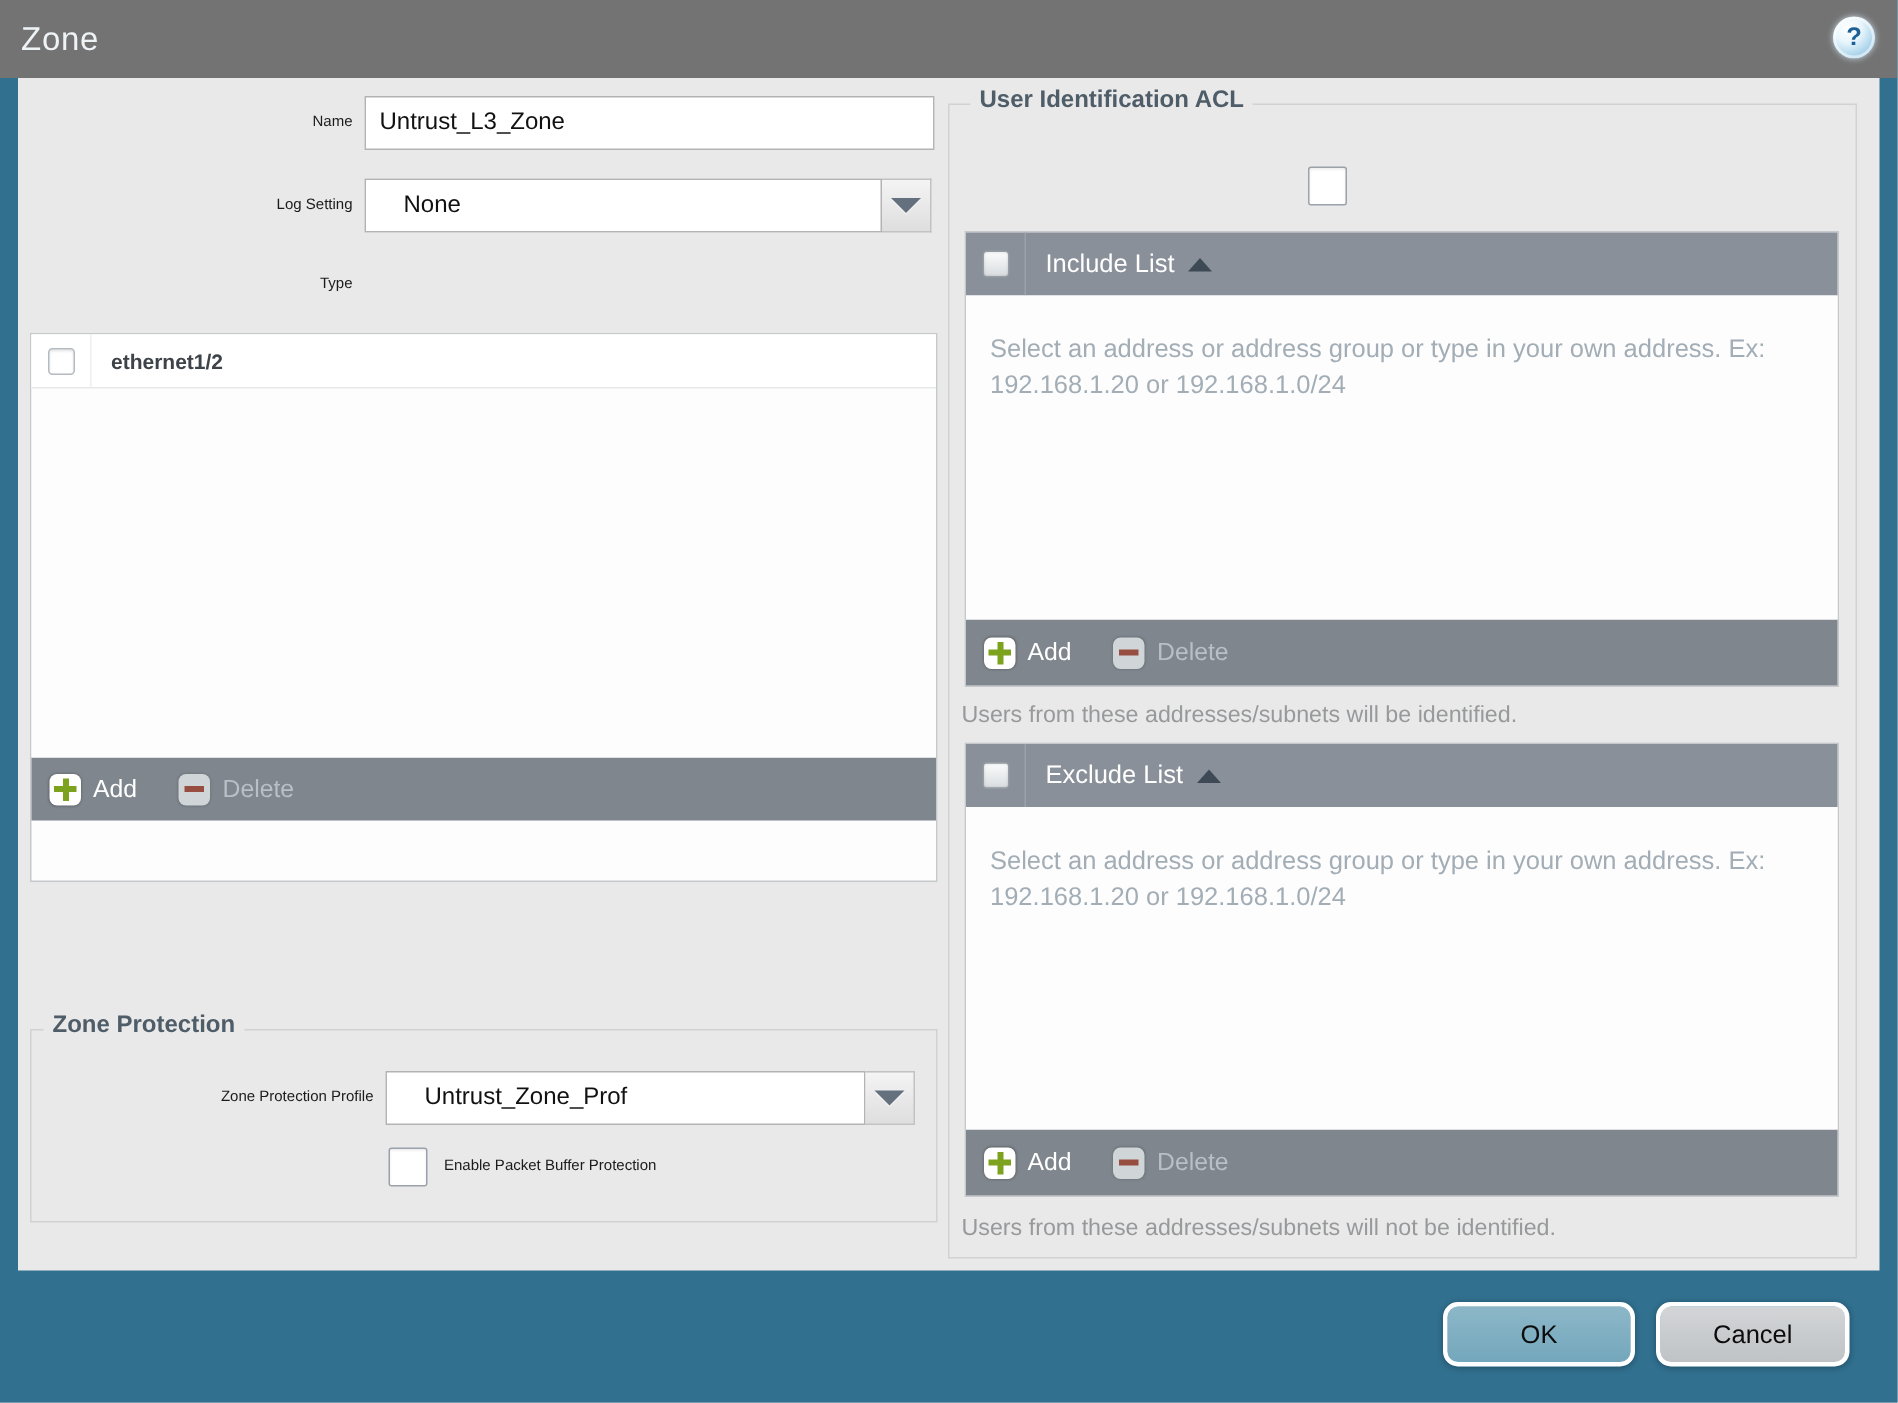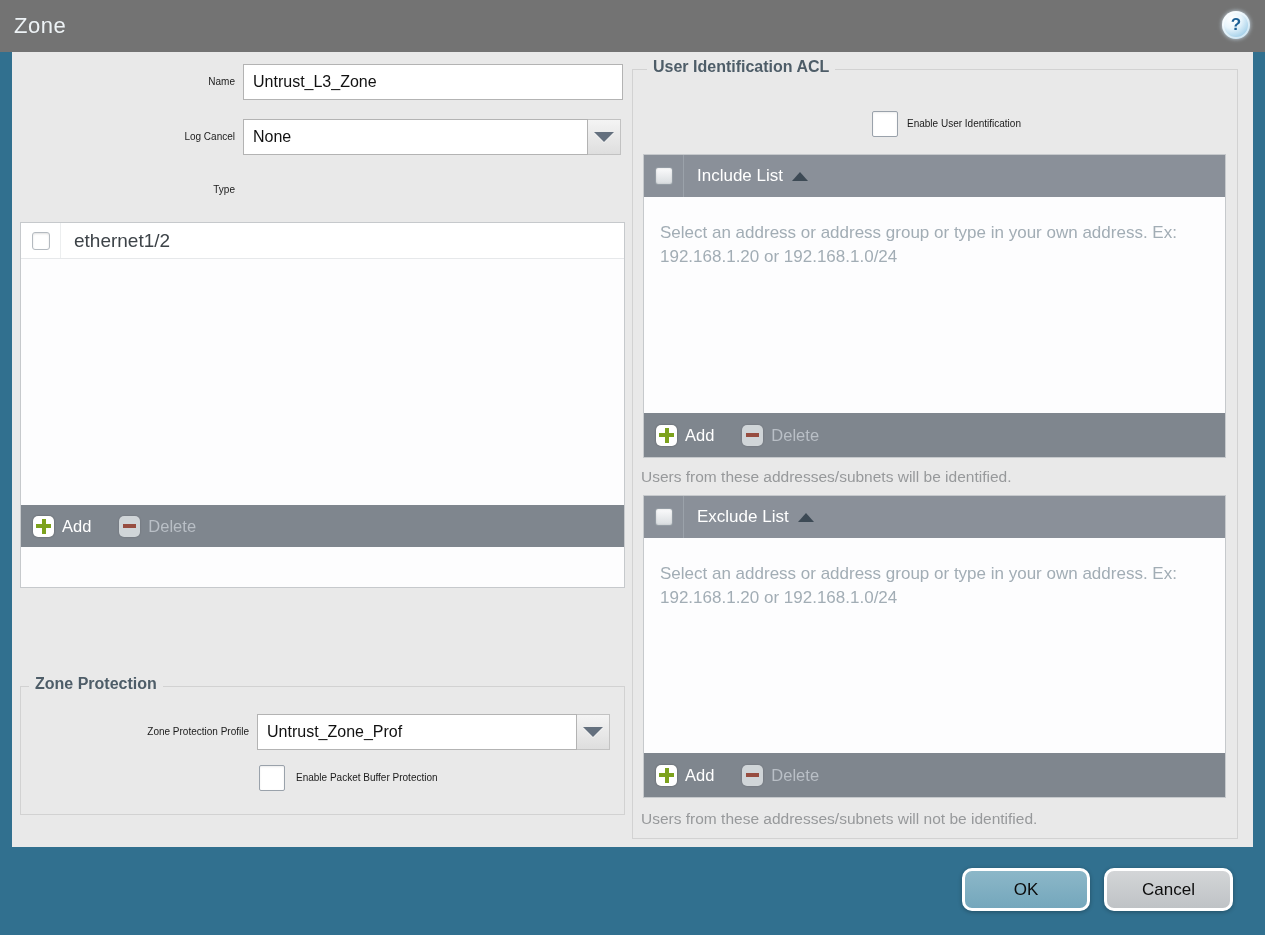--- a/index.html
+++ b/index.html
@@ -19,40 +19,40 @@
 
   
   .content { position:absolute; left:12px; top:52px; width:1241px; height:795px; background:#e9e9e9; }
 
   .label { position:absolute; font-size:10px; color:#1b1b1b; text-align:right; }
 
   .text-input { position:absolute; height:36px; background:#fff; border:1px solid #b3b3b3; font-size:16px; color:#111;
     padding:0 9px; font-family:"Liberation Sans", sans-serif; }
 
   .combo { position:absolute; height:36px; display:flex; }
-  .combo .combo-value { background:#fff; border:1px solid #b3b3b3; height:36px; line-height:34px; padding:0 9px;
+  .combo .combo-value { background:#fff; border:1px solid #b3b3b3; height:36px; line-height:34px; padding:0 25px;
     font-size:16px; color:#111; }
   .dd-btn { width:33px; height:36px; background:linear-gradient(#f4f4f4,#dedede); border:1px solid #c2c2c2; border-left:none;
     display:flex; align-items:center; justify-content:center; cursor:pointer; }
   .tri-down { width:0; height:0; border-left:10px solid transparent; border-right:10px solid transparent;
     border-top:10px solid #64707e; filter:drop-shadow(0 1px 0 rgba(255,255,255,.6)); }
 
   
   .tbl { position:absolute; border:1px solid #c6c9cc; background:#fdfdfe; }
   .tbl-header { display:flex; align-items:center; background:#8a9099; color:#fff; }
   .tbl-header .cb-cell { width:40px; display:flex; justify-content:center; align-items:center; align-self:stretch;
     border-right:1px solid #9ba2aa; }
   .tbl-header .hdr-text { margin-left:13px; font-size:17px; }
   .sort-up { width:0; height:0; border-left:8px solid transparent; border-right:8px solid transparent;
     border-bottom:9px solid #3d4a55; margin-left:9px; display:inline-block; }
   .tbl-body { background:#fdfdfe; position:relative; }
   .tbl-row { height:36px; display:flex; align-items:center; background:#fff; border-bottom:1px solid #e6e8ea; }
   .tbl-row .cb-cell { width:40px; display:flex; justify-content:center; align-items:center; align-self:stretch;
     border-right:1px solid #eceeef; }
-  .tbl-row .row-text { margin-left:13px; font-size:19px; color:#3d4348; }
+  .tbl-row .row-text { margin-left:13px; font-size:14px; color:#3d4348;font-weight:bold; }
   .tbl-footer { display:flex; align-items:center; background:#7f868e; padding-left:12px; }
 
   .cb-small { width:18px; height:18px; border:1px solid #949ca4; border-radius:3px;
     background:linear-gradient(#fbfbfc,#d9dde0); box-shadow:inset 0 0 2px rgba(0,0,0,.15); cursor:pointer; }
   .cb-row { width:18px; height:18px; border:1px solid #b4bac0; border-radius:3px; background:#fff;
     box-shadow:inset 0 1px 2px rgba(0,0,0,.12); cursor:pointer; }
   .checkbox { width:26px; height:26px; background:#fff; border:1px solid #9aa2ab; border-radius:2px;
     box-shadow:inset 0 1px 2px rgba(0,0,0,.08); cursor:pointer; }
 
   .btn-add, .btn-del { display:flex; align-items:center; cursor:pointer; }
@@ -89,21 +89,21 @@
   <div class="titlebar">
     <div class="title">Zone</div>
     <div class="help-icon">?</div>
   </div>
 
   <div class="content">
 
     <div class="label" style="left:0; top:12px; width:223px; line-height:36px;">Name</div>
     <input class="text-input" style="left: 231px; top: 12px; width: 380px;" value="Untrust_L3_Zone">
 
-    <div class="label" style="left:0; top:67px; width:223px; line-height:36px;">Log Cancel</div>
+    <div class="label" style="left:0; top:67px; width:223px; line-height:36px;">Log Setting</div>
     <div class="combo" style="left:231px; top:67px;">
       <div class="combo-value" style="width:345px;">None</div>
       <div class="dd-btn">
         <span class="tri-down"></span>
       </div>
     </div>
 
     <div class="label" style="left:0; top:120px; width:223px; line-height:36px;">Type</div>
 
     <div class="tbl" style="left:8px; top:170px; width:605px; height:366px;">
@@ -139,21 +139,20 @@
       </div>
 
       <span class="checkbox" style="position:absolute; left:238px; top:78px;"></span>
       <div class="label" style="left:275px; top:78px; width:320px; line-height:26px; text-align:left;">Enable Packet Buffer Protection</div>
     </div>
 
     <div class="fieldset" style="left:620px; top:17px; width:606px; height:770px;padding-left:34px;">
       <div class="legend" style="left:14px;">User Identification ACL</div>
 
       <span class="checkbox" style="position:absolute; left:239px; top:41px;"></span>
-      <div class="label" style="left:274px; top:41px; width:300px; line-height:26px; text-align:left;">Enable User Identification</div>
 
       <div class="tbl" style="left:10px; top:84px; width:583px; height:304px;">
         <div class="tbl-header" style="height:42px;">
           <div class="cb-cell">
             <span class="cb-small"></span>
           </div>
           <span class="hdr-text">Include List</span>
           <span class="sort-up"></span>
         </div>
         <div class="tbl-body" style="height:216px;">

